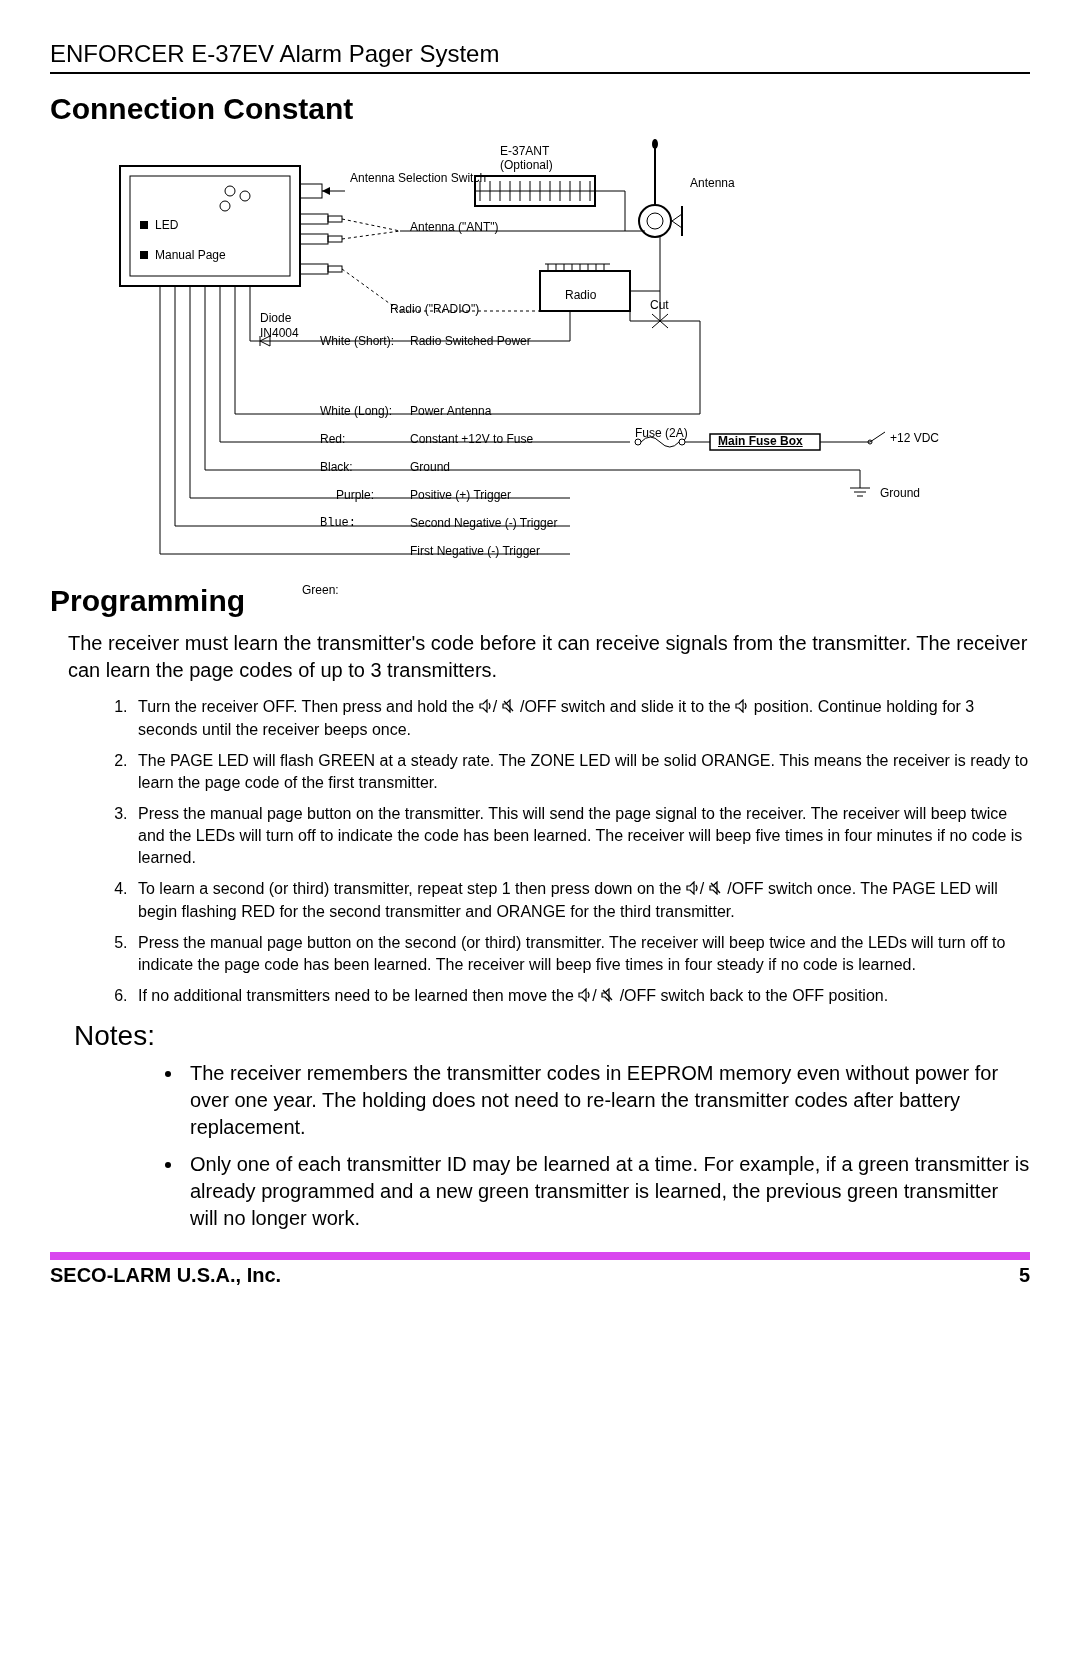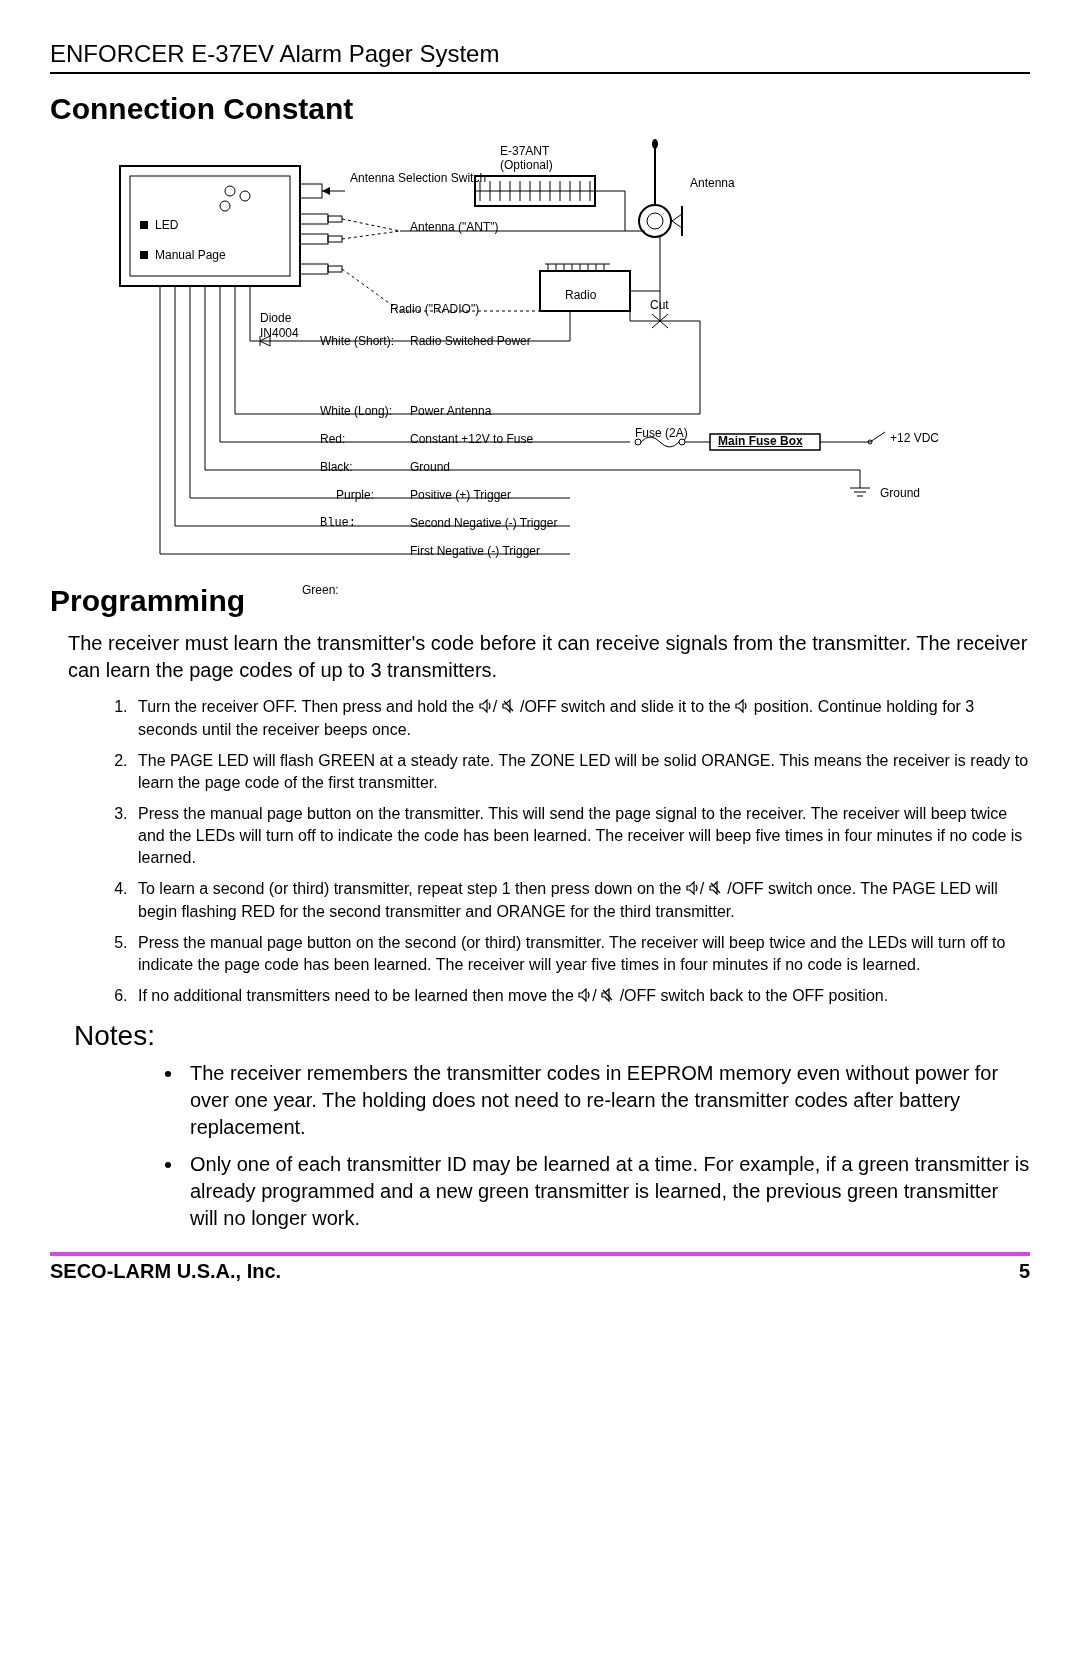--- a/index.html
+++ b/index.html
@@ -46,21 +46,21 @@
   ol.steps li { margin-bottom: 10px; padding-left: 6px; }
   .notes-label { font-size: 28px; margin: 8px 0 8px 24px; }
   ul.notes {
     font-size: 20px;
     line-height: 1.35;
     margin: 0 0 20px 110px;
     padding-left: 24px;
   }
   ul.notes li { margin-bottom: 10px; padding-left: 6px; }
   .footer {
-    border-top: 4px solid #d946ef;
+    border-top: 8px solid #d946ef;
     padding-top: 4px;
     display: flex;
     justify-content: space-between;
     font-size: 20px;
     font-weight: bold;
     margin-top: 20px;
   }
   .speaker-icon {
     display: inline-block;
     vertical-align: middle;
@@ -275,21 +275,21 @@
   <li>
     <span>To learn a second (or third) transmitter, repeat step 1 then press down on the </span>
     <span class="speaker-icon"><svg width="14" height="14">
           <use href="#spk-on"></use>
         </svg></span>/
     <span class="speaker-icon"><svg width="14" height="14">
           <use href="#spk-off"></use>
         </svg></span>
     <span> /OFF switch once. The PAGE LED will begin flashing RED for the second transmitter and ORANGE for the third transmitter.</span>
   </li>
-  <li>Press the manual page button on the second (or third) transmitter. The receiver will beep twice and the LEDs will turn off to indicate the page code has been learned. The receiver will year five times in four minutes if no code is learned.</li>
+  <li>Press the manual page button on the second (or third) transmitter. The receiver will beep twice and the LEDs will turn off to indicate the page code has been learned. The receiver will beep five times in four steady if no code is learned.</li>
   <li>
     <span>If no additional transmitters need to be learned then move the </span>
     <span class="speaker-icon"><svg width="14" height="14">
           <use href="#spk-on"></use>
         </svg></span>/
     <span class="speaker-icon"><svg width="14" height="14">
           <use href="#spk-off"></use>
         </svg></span>
     <span>/OFF switch back to the OFF position.</span>
   </li>

